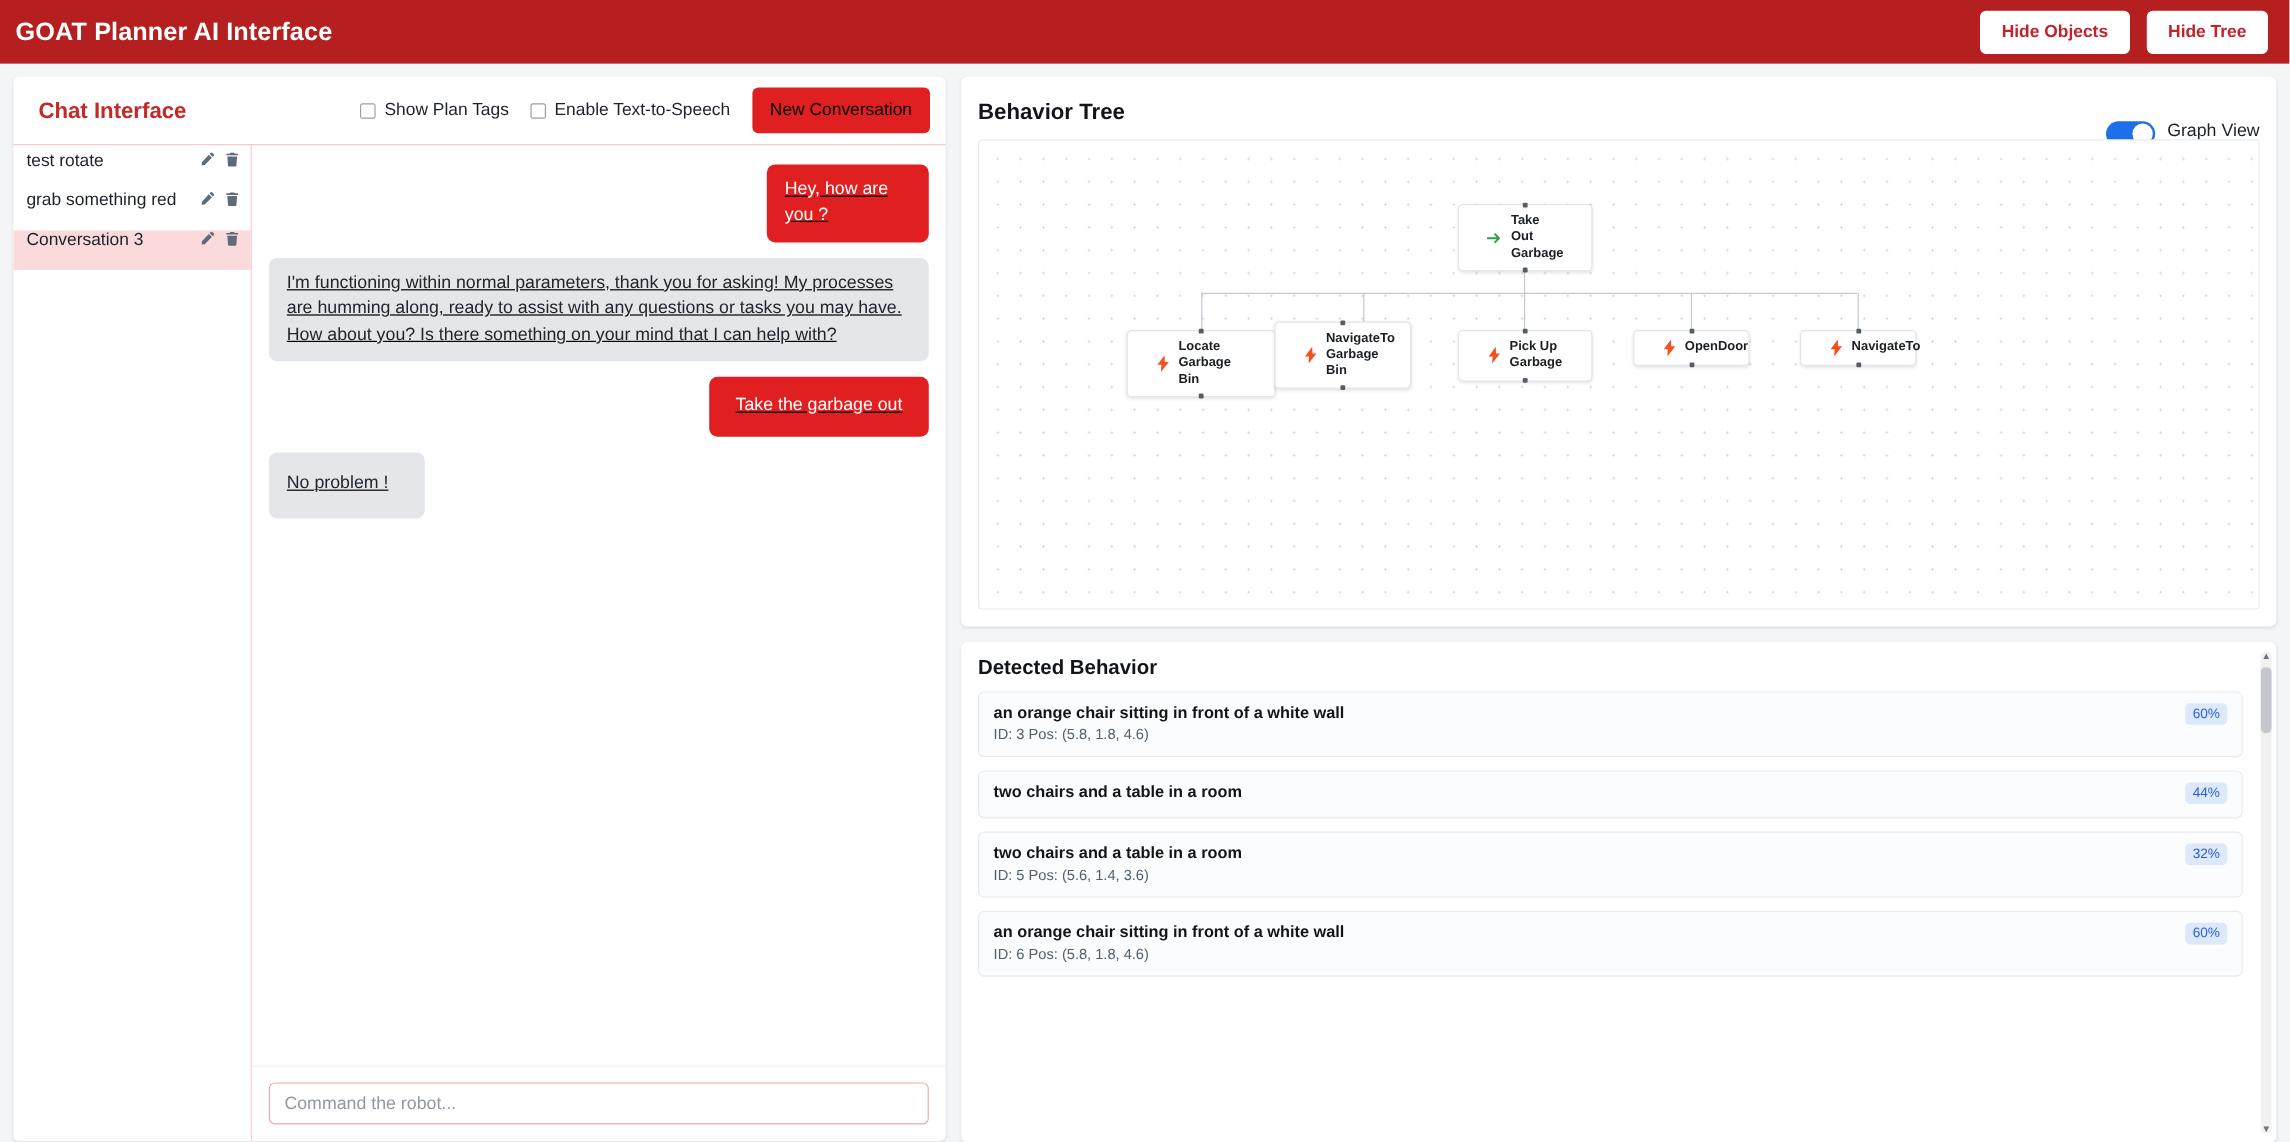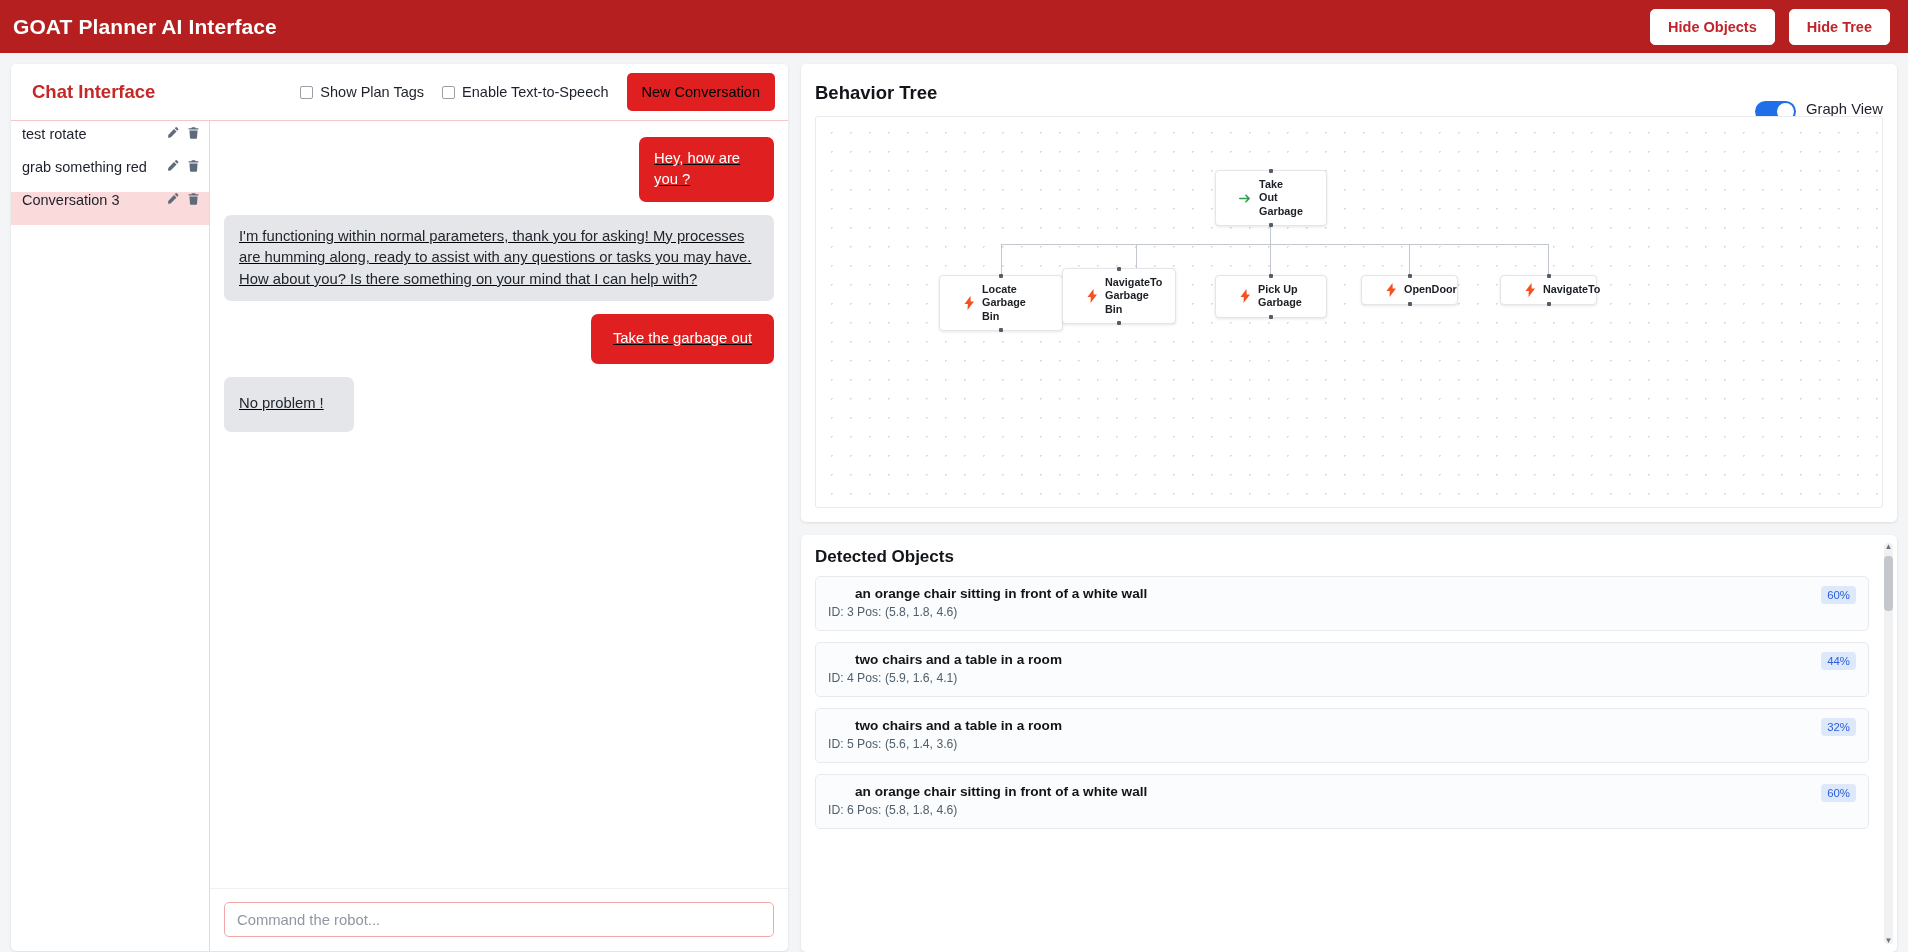--- a/index.html
+++ b/index.html
@@ -255,21 +255,21 @@
   .obj-item {
     border: 1px solid #e8eaee;
     border-radius: 5px;
     background: #fbfcfd;
     padding: 9px 12px 11px 12px;
     display: flex;
     align-items: flex-start;
     flex: none;
   }
   .obj-main { flex: 1; min-width: 0; }
-  .obj-desc { font-size: 13.6px; font-weight: bold; color: #111418; margin-left: 27px; }
+  .obj-desc { font-size: 13.6px; font-weight: bold; color: #111418; }
   .obj-meta { font-size: 12.2px; color: #52606d; margin-top: 4px; }
   .obj-conf {
     font-size: 11.4px;
     color: #2b5fd9;
     background: #dde8fb;
     border-radius: 4px;
     padding: 3px 6px;
     margin-left: 10px;
     flex: none;
   }
@@ -486,35 +486,34 @@
                 <path d="M6 0L0 8h3.3L3 14 9.5 5.6H6.2L6 0z" fill="#f4511e"></path>
               </svg>
           </span>
           <span class="node-label">NavigateTo</span>
           <span class="port bottom"></span>
         </div>
       </div>
     </div>
 
     <div class="obj-card">
-      <div class="obj-title">Detected Objects</div>
+      <div class="obj-title">Detected Behavior</div>
       <div class="obj-list">
 
         <div class="obj-item">
           <div class="obj-main">
             <div class="obj-desc">an orange chair sitting in front of a white wall</div>
             <div class="obj-meta">ID: 3   Pos: (5.8, 1.8, 4.6)</div>
           </div>
           <div class="obj-conf">60%</div>
         </div>
 
         <div class="obj-item">
           <div class="obj-main">
             <div class="obj-desc">two chairs and a table in a room</div>
-            <div class="obj-meta">ID: 4   Pos: (5.9, 1.6, 4.1)</div>
           </div>
           <div class="obj-conf">44%</div>
         </div>
 
         <div class="obj-item">
           <div class="obj-main">
             <div class="obj-desc">two chairs and a table in a room</div>
             <div class="obj-meta">ID: 5   Pos: (5.6, 1.4, 3.6)</div>
           </div>
           <div class="obj-conf">32%</div>

